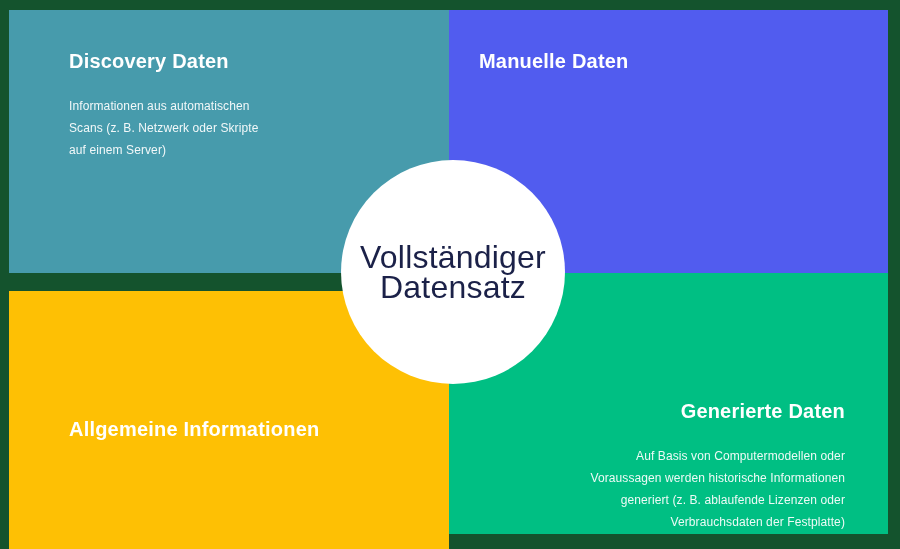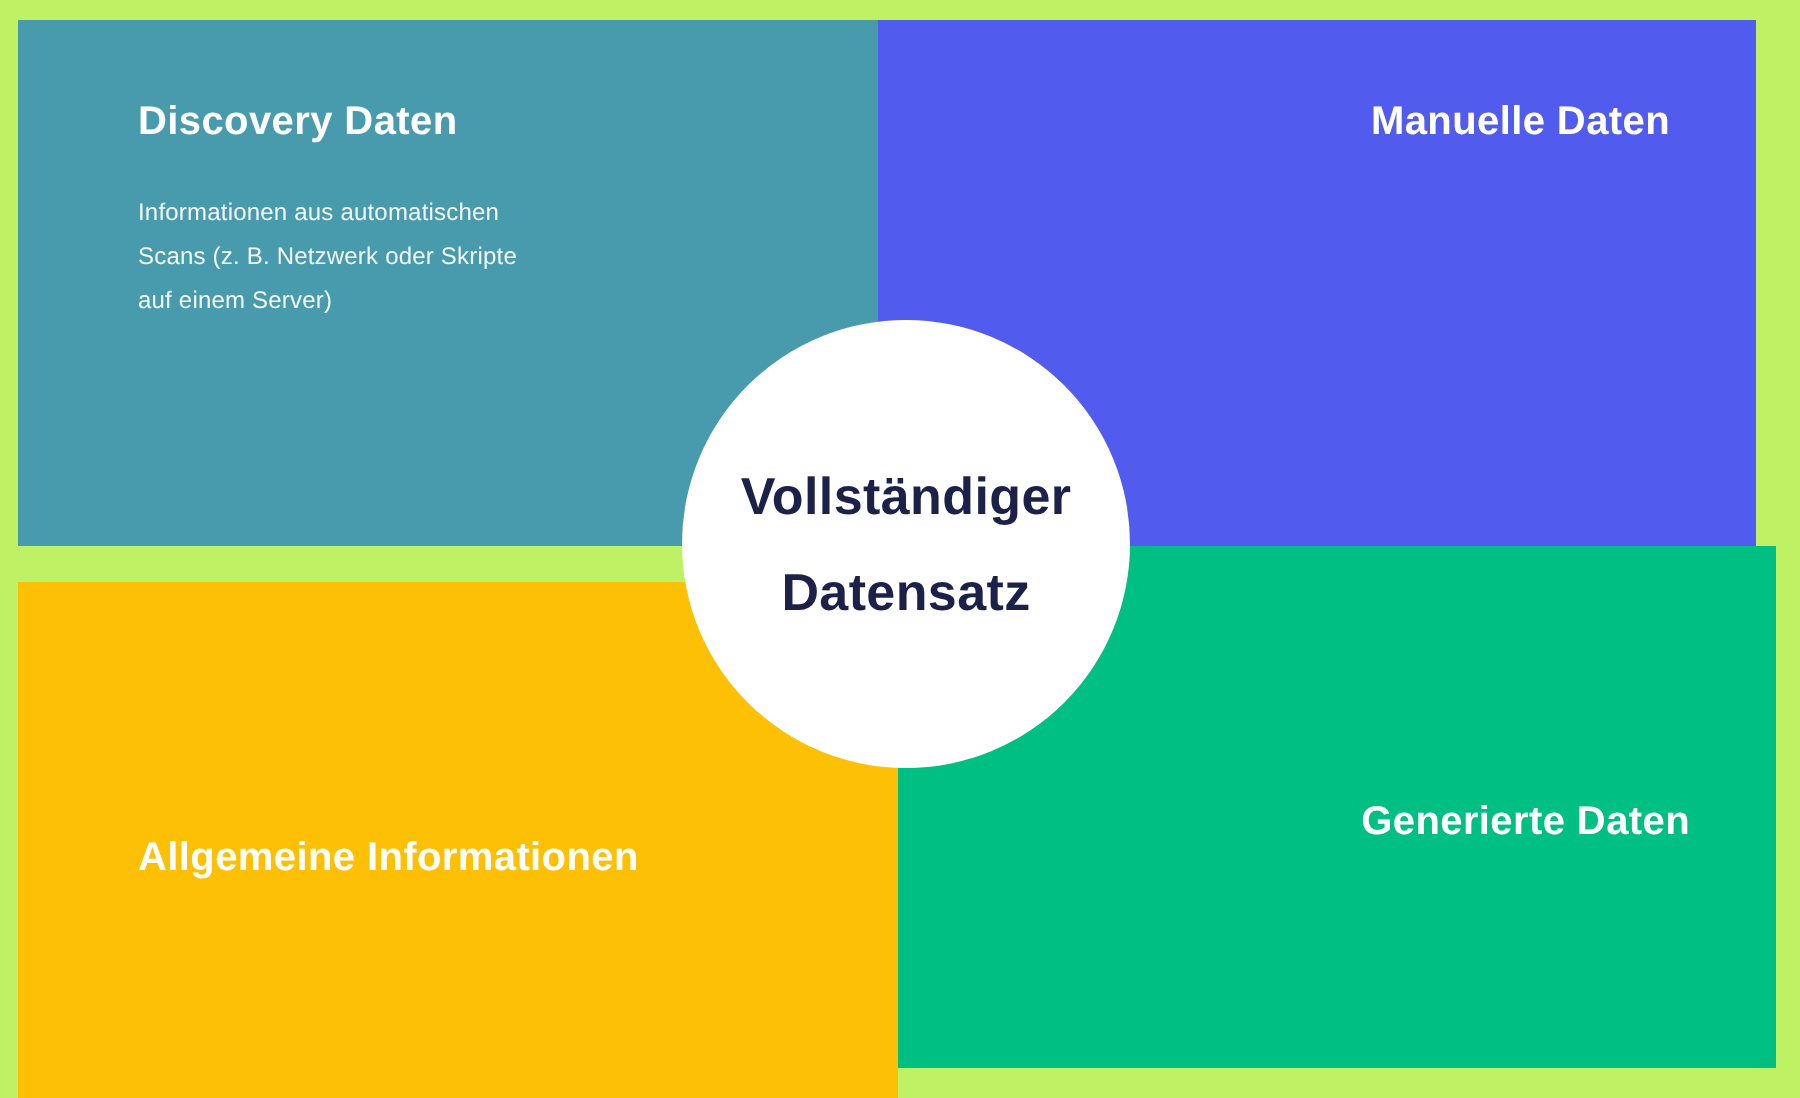--- a/index.html
+++ b/index.html
@@ -5,30 +5,30 @@
   html, body {
     margin: 0;
     padding: 0;
     background: #ffffff;
     font-family: "Liberation Sans", sans-serif;
   }
   .stage {
     position: relative;
     width: 900px;
     height: 549px;
-    background: #bef264;
+    background: #14532d;
     overflow: hidden;
   }
   .quad {
     position: absolute;
     box-sizing: border-box;
     color: #ffffff;
   }
   .quad-tl { left: 9px;   top: 10px;  width: 440px; height: 263px; padding: 38px 30px 0 60px; text-align: left; }
-  .quad-tr { left: 439px; top: 10px;  width: 439px; height: 296px; padding: 38px 43px 0 30px; text-align: right; }
+  .quad-tr { left: 449px; top: 10px;  width: 439px; height: 296px; padding: 38px 43px 0 30px; text-align: left; }
   .quad-bl { left: 9px;   top: 291px; width: 440px; height: 261px; padding: 125px 24px 0 60px; text-align: left; }
   .quad-br { left: 449px; top: 273px; width: 439px; height: 261px; padding: 125px 43px 0 24px; text-align: right; }
   .qtitle {
     font-size: 20px;
     font-weight: 700;
     line-height: 26px;
     margin: 0 0 21px 0;
     color: #ffffff;
     letter-spacing: 0.2px;
   }
@@ -47,23 +47,23 @@
     width: 224px;
     height: 224px;
     border-radius: 50%;
     background: #ffffff;
     display: flex;
     align-items: center;
     justify-content: center;
     text-align: center;
   }
   .center-label {
-    font-size: 26px;
-    font-weight: 700;
-    line-height: 48px;
+    font-size: 32px;
+    font-weight: 400;
+    line-height: 30px;
     white-space: pre-line;
     letter-spacing: 0.2px;
   }
 </style>
 </head>
 <body>
 
 <div class="stage">
 
   <div class="quad quad-tl" style="background: rgb(71, 155, 172);">
@@ -76,20 +76,24 @@
   <div class="quad quad-tr" style="background: rgb(81, 92, 239);">
     <div class="qtitle">Manuelle Daten</div>
   </div>
 
   <div class="quad quad-bl" style="background: rgb(254, 192, 4);">
     <div class="qtitle">Allgemeine Informationen</div>
   </div>
 
   <div class="quad quad-br" style="background: rgb(0, 191, 131);">
     <div class="qtitle">Generierte Daten</div>
+    <div class="qbody">Auf Basis von Computermodellen oder
+Voraussagen werden historische Informationen
+generiert (z. B. ablaufende Lizenzen oder
+Verbrauchsdaten der Festplatte)</div>
   </div>
 
   <div class="center-circle">
     <div class="center-label" style="color: rgb(27, 33, 72);">Vollständiger
 Datensatz</div>
   </div>
 
 </div>
 
 </body></html>

